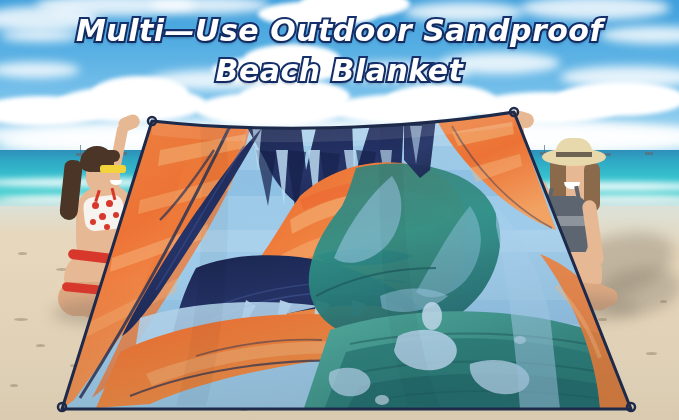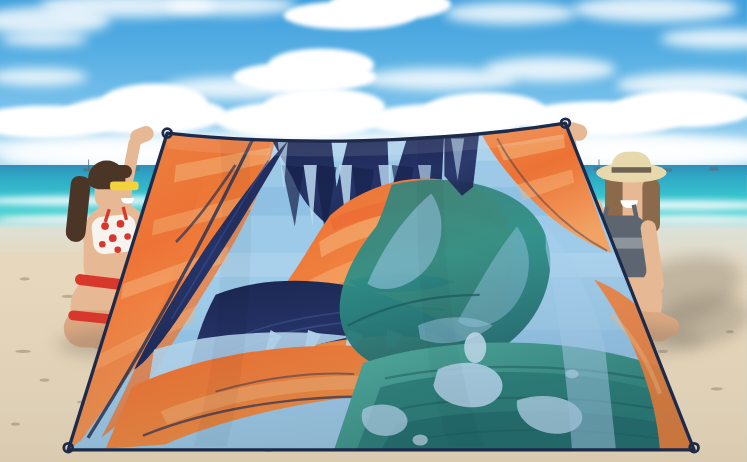--- a/index.html
+++ b/index.html
@@ -382,14 +382,20 @@
     </g>
 
     <path d="M152,121 C260,133 400,130 514,112 L631,409 L62,409 Z" fill="none" stroke="#1d2a4a" stroke-width="3" stroke-linejoin="round"></path>
 
     <circle cx="152" cy="121" r="4" fill="none" stroke="#1d2a4a" stroke-width="2.5"></circle>
     <circle cx="514" cy="112" r="4" fill="none" stroke="#1d2a4a" stroke-width="2.5"></circle>
     <circle cx="62" cy="407" r="4" fill="none" stroke="#1d2a4a" stroke-width="2.5"></circle>
     <circle cx="631" cy="407" r="4" fill="none" stroke="#1d2a4a" stroke-width="2.5"></circle>
   </svg>
 
+  <div class="title" id="title1">
+    <span class="inner">Multi—Use Outdoor Sandproof</span>
+  </div>
+  <div class="title" id="title2">
+    <span class="inner">Beach Blanket</span>
+  </div>
 
 </div>
 
 </body></html>

